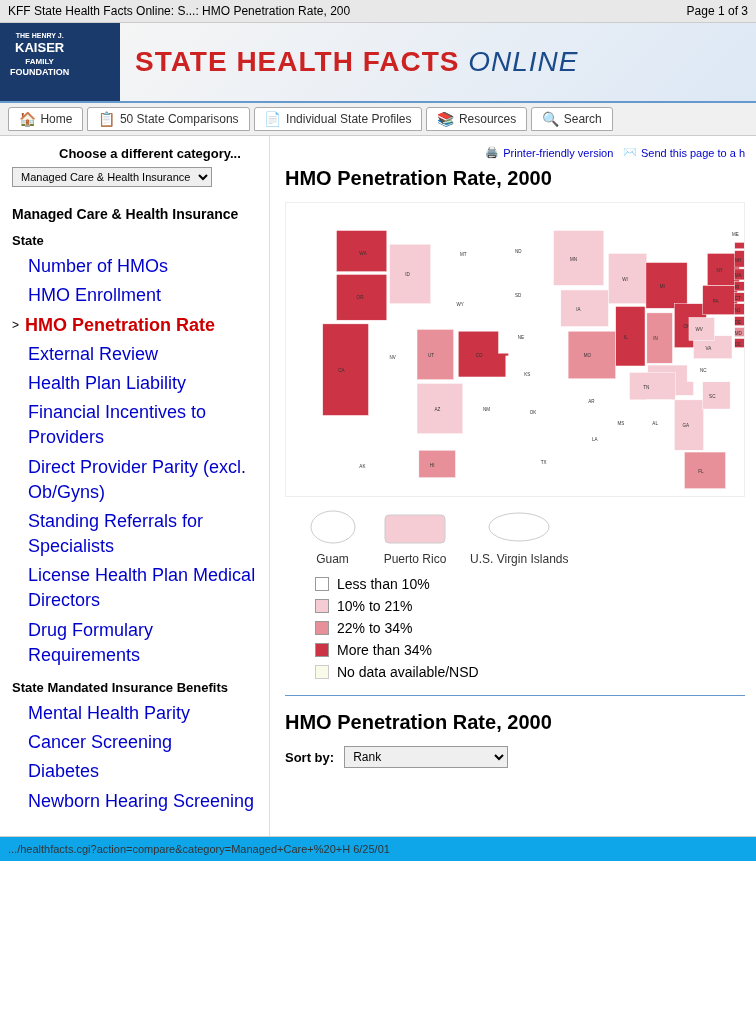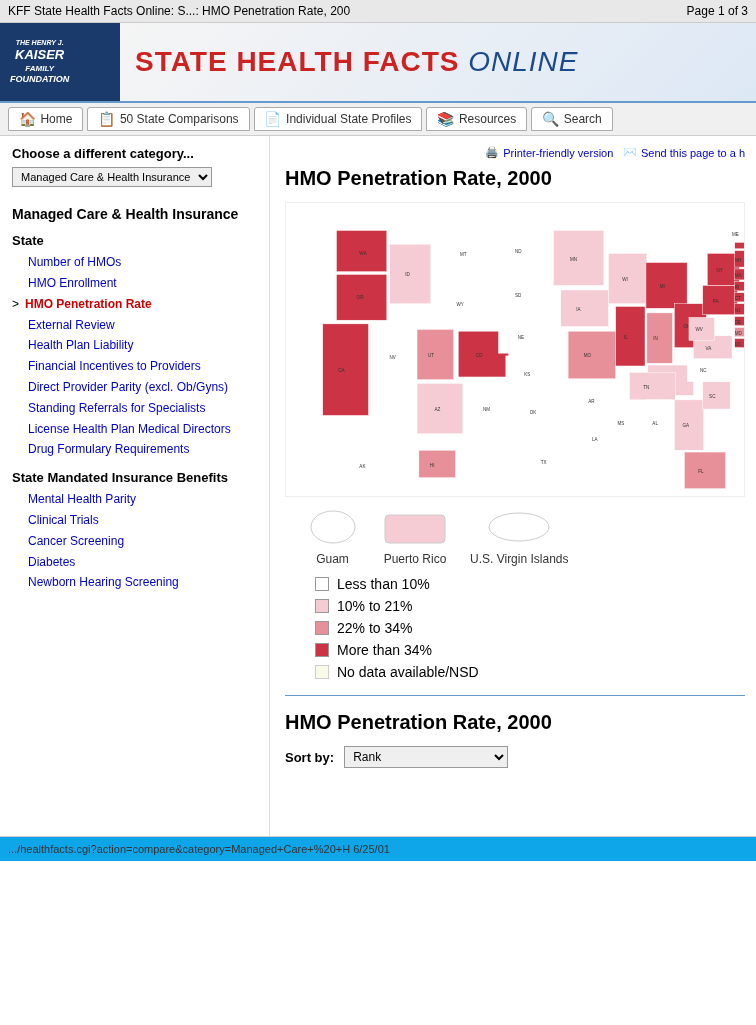--- a/index.html
+++ b/index.html
@@ -20,23 +20,22 @@
       display: flex;
       align-items: stretch;
       background: #fff;
       border-bottom: 2px solid #6699cc;
       height: 80px;
     }
     .logo-area {
       background: #1a3a6b;
       padding: 8px 10px;
       display: flex;
-      align-items: center;
+      align-items: flex-start;
       min-width: 120px;
-      font-style: italic;
     }
     .logo-text {
       color: #fff;
       font-size: 9px;
       font-weight: bold;
       line-height: 1.3;
       text-align: center;
     }
     .logo-text .henry { font-size: 7px; }
     .logo-text .kaiser { font-size: 13px; font-weight: 900; }
@@ -104,20 +103,21 @@
       width: 270px;
       min-width: 270px;
       padding: 10px 12px;
       border-right: 1px solid #ddd;
     }
     .choose-label {
       font-size: 13px;
       font-weight: bold;
       margin-bottom: 6px;
       color: #000;
+      margin-left: 47px;
     }
     .category-select {
       width: 200px;
       font-size: 11px;
       padding: 2px 4px;
       margin-bottom: 14px;
       border: 1px solid #999;
     }
     .sidebar-section-title {
       font-weight: bold;
@@ -131,21 +131,21 @@
       font-weight: bold;
       font-size: 13px;
       color: #000;
       margin-top: 10px;
       margin-bottom: 4px;
     }
     .sidebar-link {
       display: block;
       color: #0000cc;
       text-decoration: none;
-      font-size: 12px;
+      font-size: 18px;
       padding: 2px 0 2px 16px;
       line-height: 1.4;
     }
     .sidebar-link.active {
       color: #cc0000;
       font-weight: bold;
     }
     .sidebar-link-row {
       display: flex;
       align-items: center;
@@ -349,21 +349,20 @@
     <a class="sidebar-link" href="#">External Review</a>
     <a class="sidebar-link" href="#">Health Plan Liability</a>
     <a class="sidebar-link" href="#">Financial Incentives to Providers</a>
     <a class="sidebar-link" href="#">Direct Provider Parity (excl. Ob/Gyns)</a>
     <a class="sidebar-link" href="#">Standing Referrals for Specialists</a>
     <a class="sidebar-link" href="#">License Health Plan Medical Directors</a>
     <a class="sidebar-link" href="#">Drug Formulary Requirements</a>
 
     <div class="sidebar-subsection">State Mandated Insurance Benefits</div>
     <a class="sidebar-link" href="#">Mental Health Parity</a>
-    <a class="sidebar-link" href="#">Clinical Trials</a>
     <a class="sidebar-link" href="#">Cancer Screening</a>
     <a class="sidebar-link" href="#">Diabetes</a>
     <a class="sidebar-link" href="#">Newborn Hearing Screening</a>
   </div>
 
   <div class="content-area">
 
     <div class="content-toolbar">
       <a class="toolbar-link" href="#">
         <span>🖨️</span>

